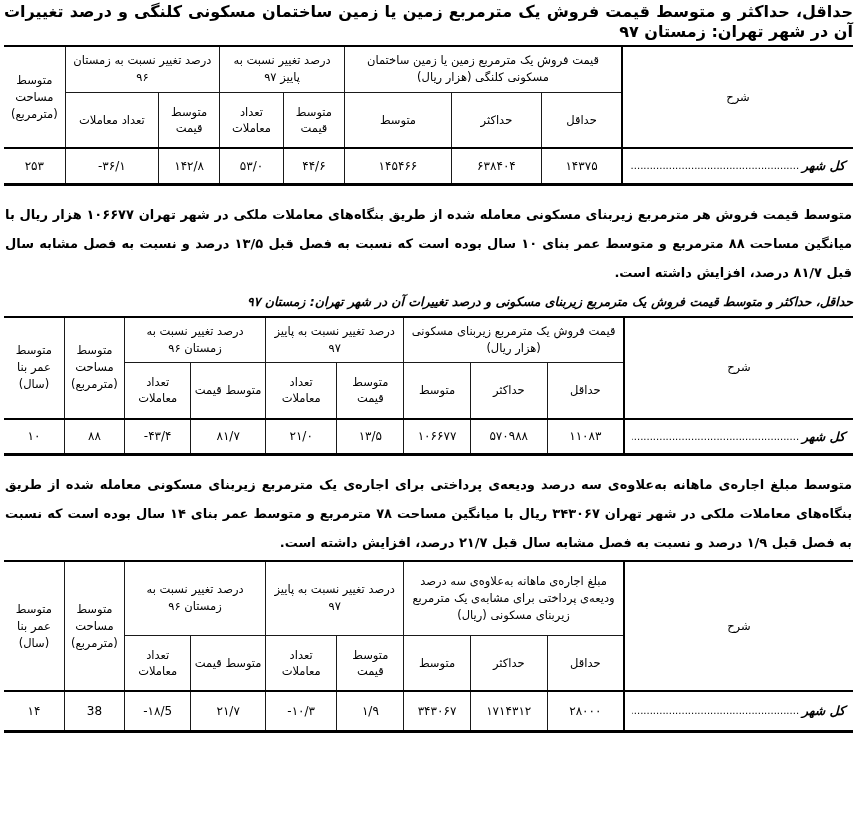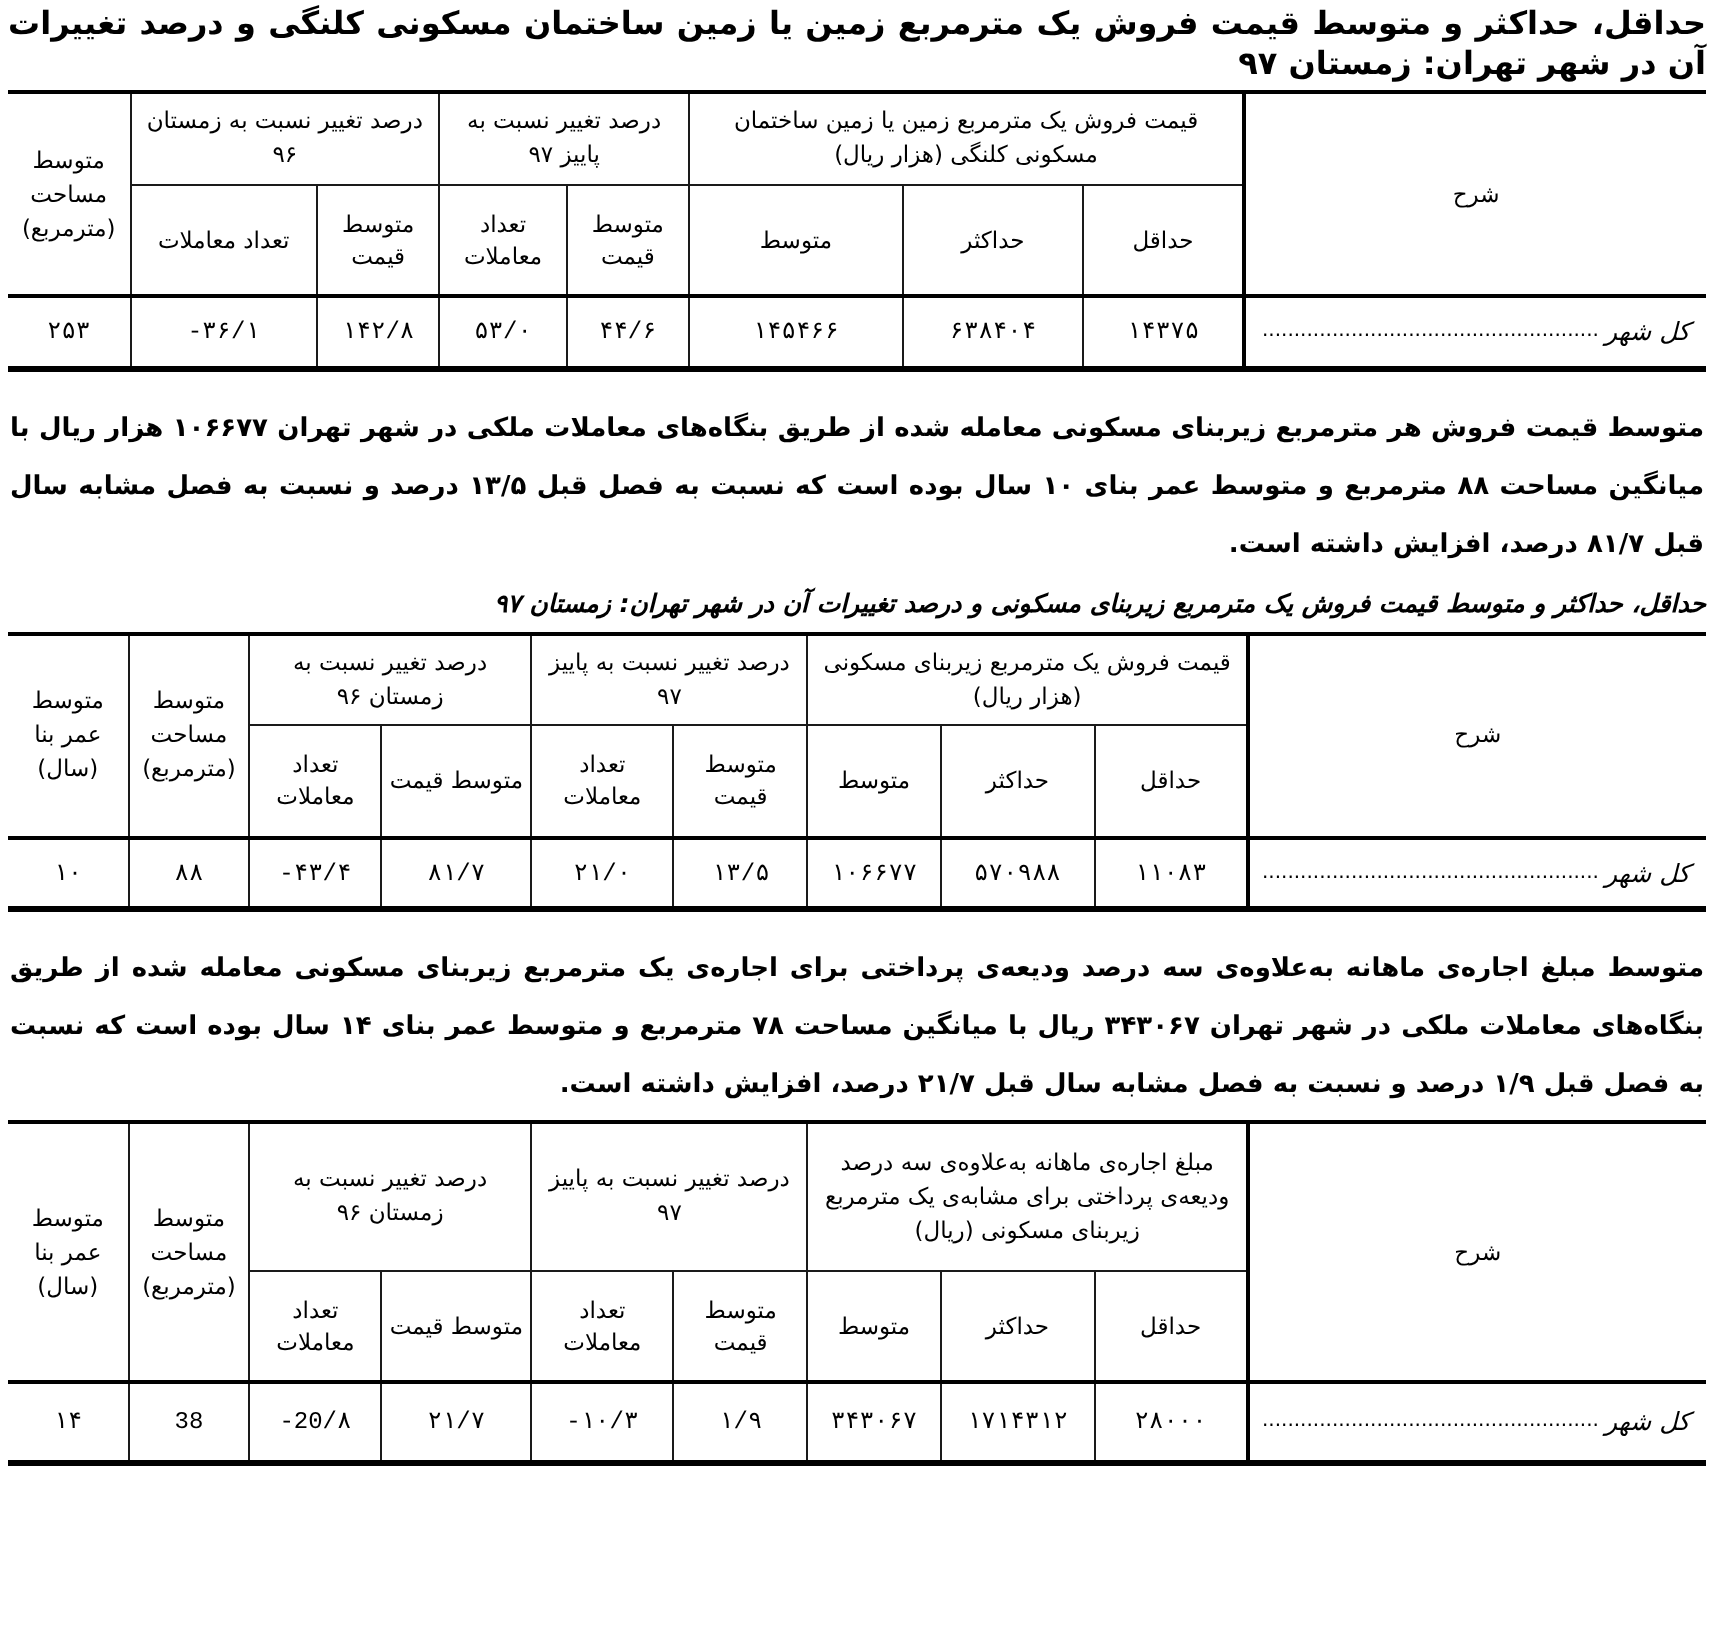--- a/index.html
+++ b/index.html
@@ -40,25 +40,25 @@
   }
   .t .r-group th { font-size: 11.5px; line-height: 17px; height: 46px; }
   .t .r-sub th   { font-size: 11.5px; line-height: 16px; height: 56px; }
   .t .r-data td  { border-top: 2px solid #000; height: 36px; font-size: 12px; }
   .t3 .r-group th { height: 74px; }
   .t3 .r-data td  { height: 40px; }
 
   .t .c-sharh { border-left: 2px solid #000; border-right: none; }
   .t .c-end   { border-left: none; }
 
-  .num { direction: ltr; unicode-bidi: isolate; white-space: nowrap; font-family: Liberation Mono, monospace; }
+  .num { direction: ltr; unicode-bidi: isolate; white-space: nowrap; }
 
   .row-label { display: flex; align-items: center; overflow: hidden; padding: 0 5px 0 4px; }
   .row-label .name {
-    font-weight: normal; font-style: italic; font-size: 12.5px; white-space: nowrap; text-align: right;
+    font-weight: bold; font-style: italic; font-size: 12.5px; white-space: nowrap; text-align: right;
   }
   .row-label .leader {
     flex: 1; overflow: hidden; white-space: nowrap;
     font-size: 10px; margin-right: 3px; direction: rtl; text-align: right;
   }
 </style>
 </head>
 <body>
 
 <div class="page">
@@ -206,20 +206,20 @@
           <span class="name">کل شهر</span>
           <span class="leader">.....................................................................................</span>
         </div>
       </td>
       <td><span class="num">۲۸۰۰۰</span></td>
       <td><span class="num">۱۷۱۴۳۱۲</span></td>
       <td><span class="num">۳۴۳۰۶۷</span></td>
       <td><span class="num">۱/۹</span></td>
       <td><span class="num">-۱۰/۳</span></td>
       <td><span class="num">۲۱/۷</span></td>
-      <td><span class="num">-20/۸</span></td>
+      <td><span class="num">-۱۸/5</span></td>
       <td><span class="num">38</span></td>
       <td class="c-end"><span class="num">۱۴</span></td>
     </tr>
   </tbody>
     </table>
 
 </div>
 
 </body></html>

